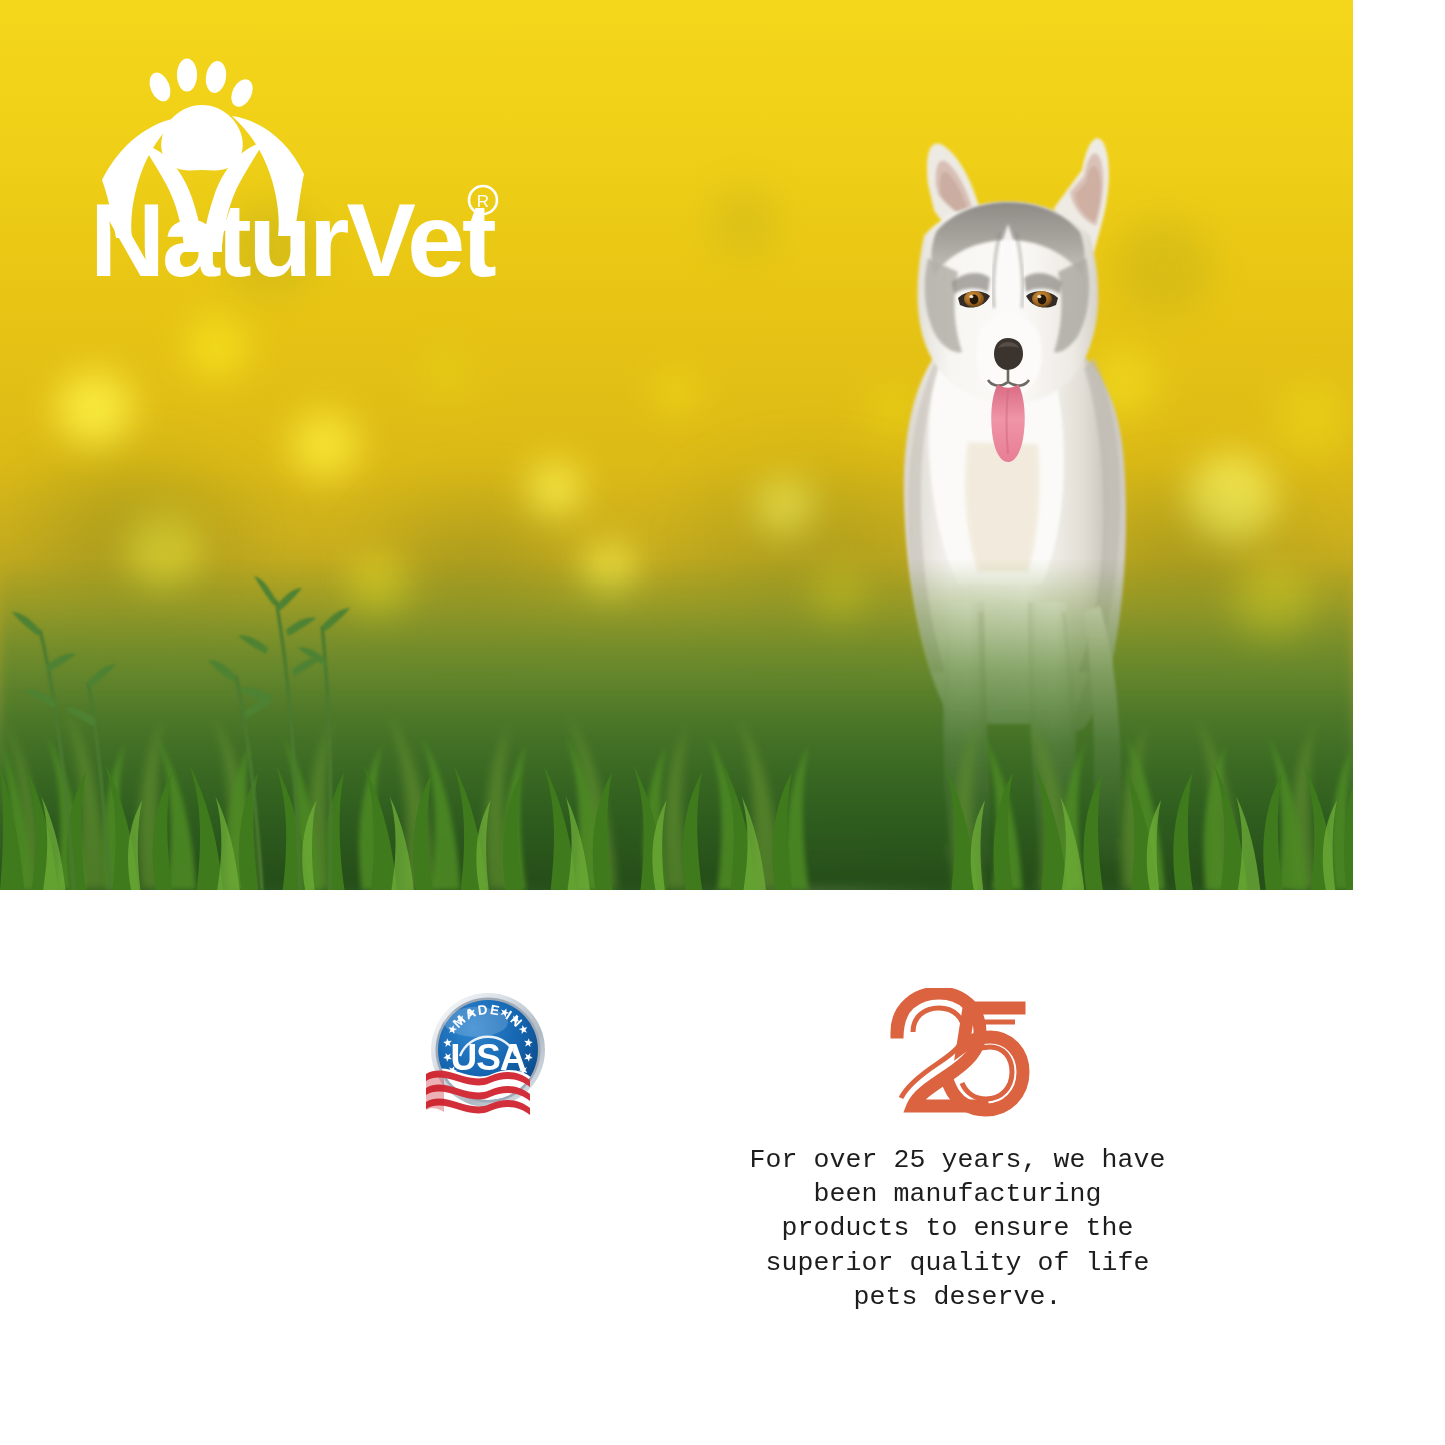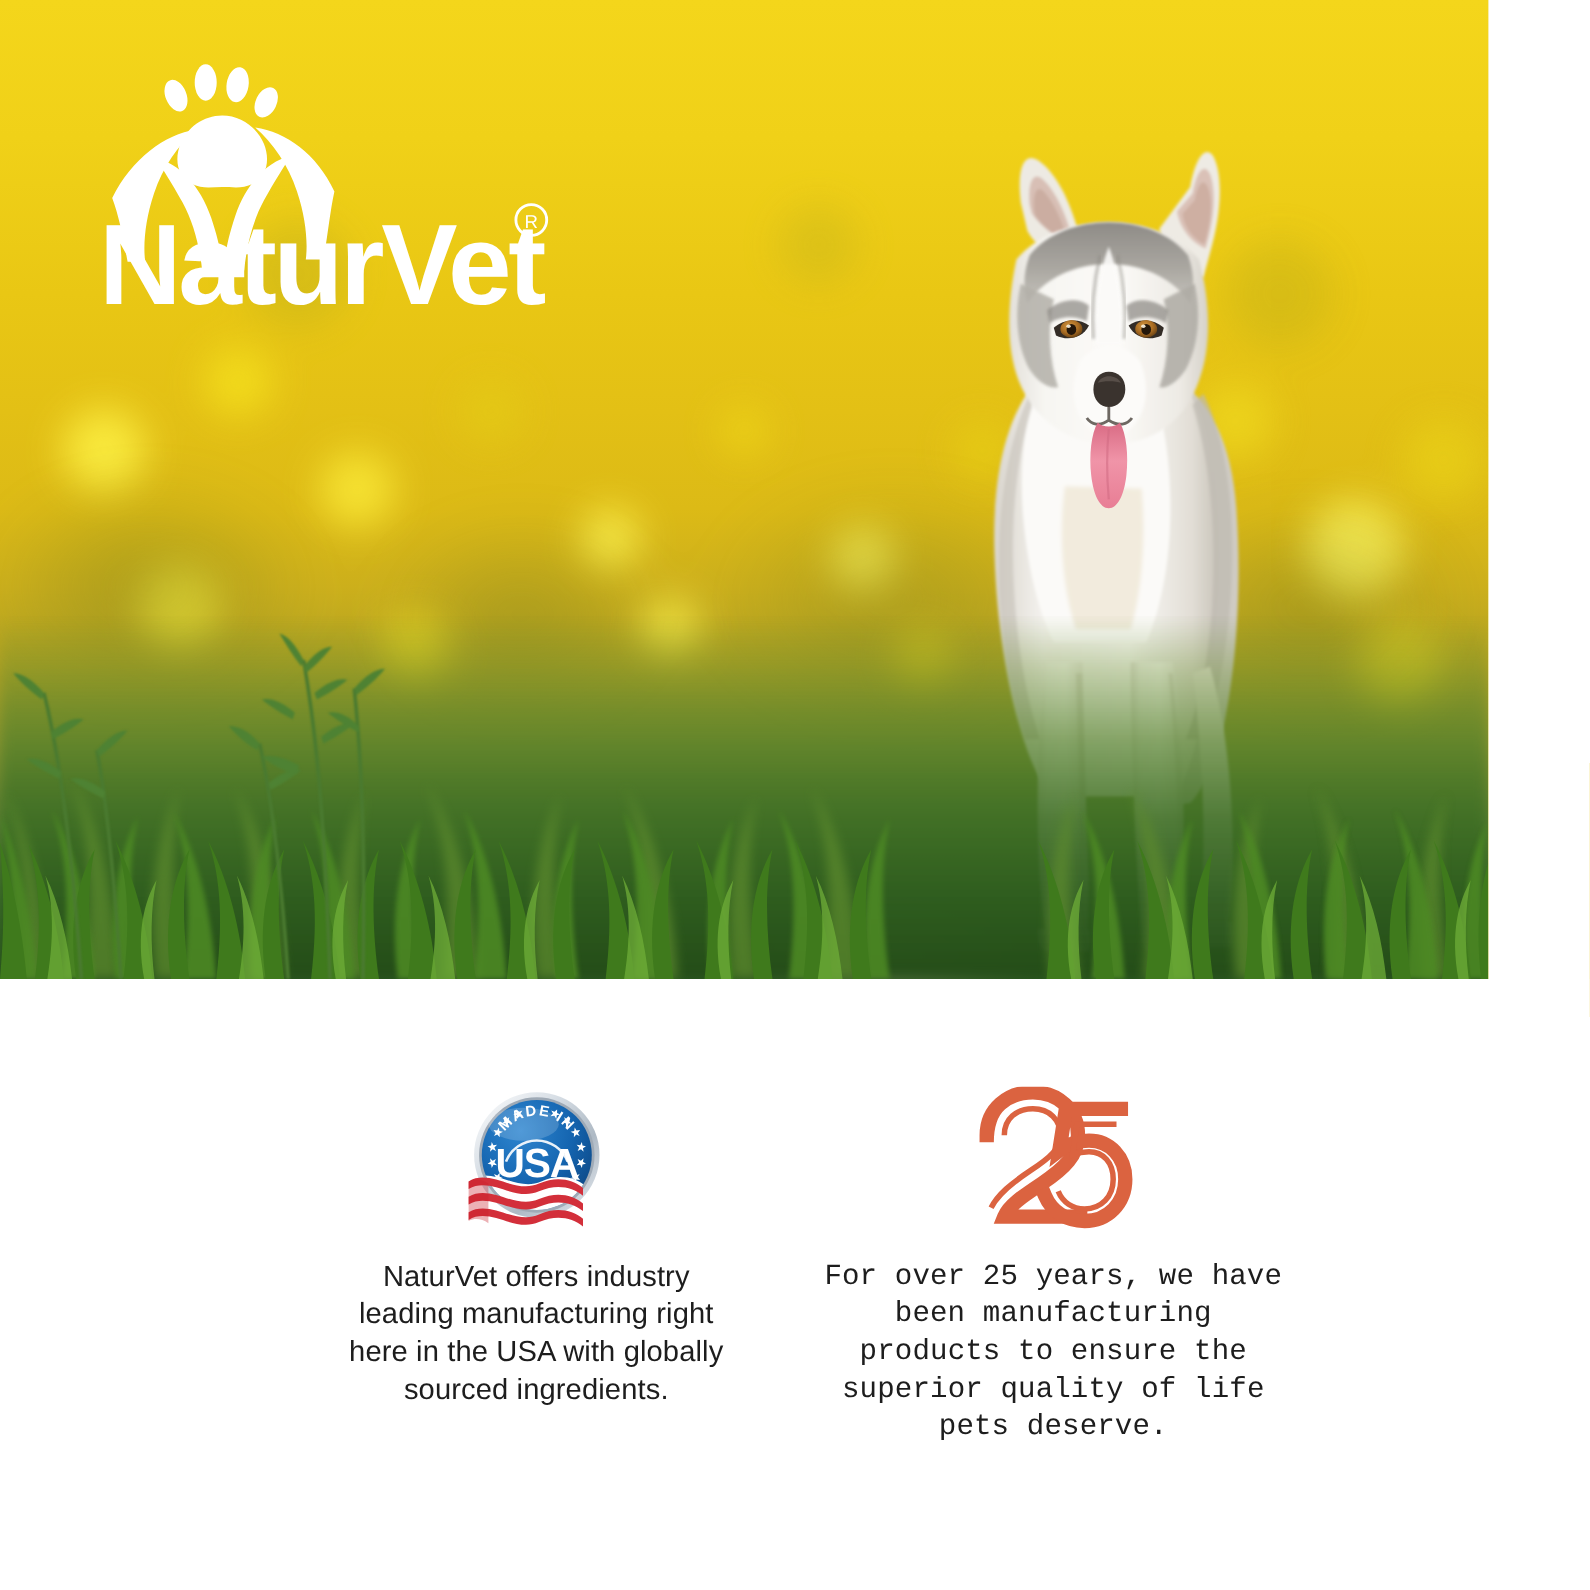--- a/index.html
+++ b/index.html
@@ -589,21 +589,20 @@
             <path d="M18 86 C38 74 60 98 82 88 C98 81 112 84 122 92
                      L122 99 C112 91 98 88 82 95 C60 105 38 81 18 93 Z" fill="#D32F3A"></path>
             <path d="M18 100 C38 88 60 112 82 102 C98 95 112 98 122 106
                      L122 113 C112 105 98 102 82 109 C60 119 38 95 18 107 Z" fill="#D32F3A"></path>
             <path d="M18 114 C38 102 60 126 82 116 C98 109 112 112 122 120
                      L122 127 C112 119 98 116 82 123 C60 133 38 109 18 121 Z" fill="#D32F3A"></path>
             <path d="M18 86 C24 83 30 84 36 88 L36 124 C30 120 24 119 18 122 Z" fill="#C8202C" opacity=".35"></path>
           </g>
         </svg>
       </div>
-      <div class="feature-text">NaturVet offers industry leading manufacturing right here in the USA with globally sourced ingredients.</div>
     </div>
 
     <div class="feature" id="feature-right">
       <div class="feature-badge">
         <svg width="150" height="135" viewBox="0 0 150 135" xmlns="http://www.w3.org/2000/svg">
           <g fill="none" stroke="#DB6340">
 
             <path d="M14 44 C14 20 33 5 56 5 C79 5 97 21 97 44
                      C97 62 85 74 64 88 C46 100 34 108 30 118 L99 118" stroke-width="13" stroke-linecap="square"></path>
 

